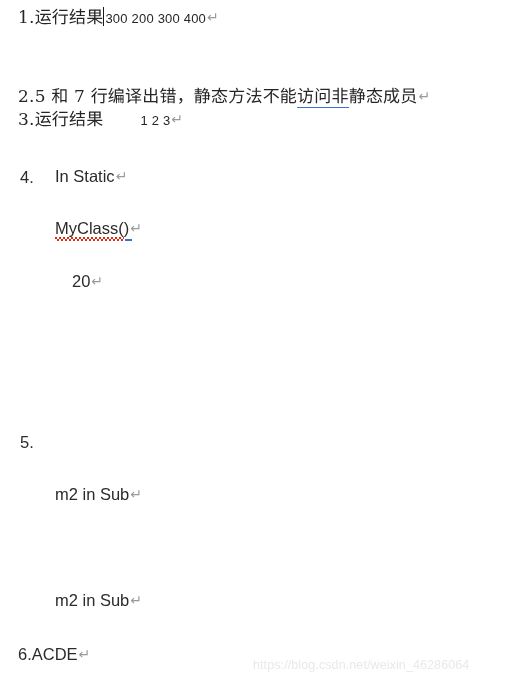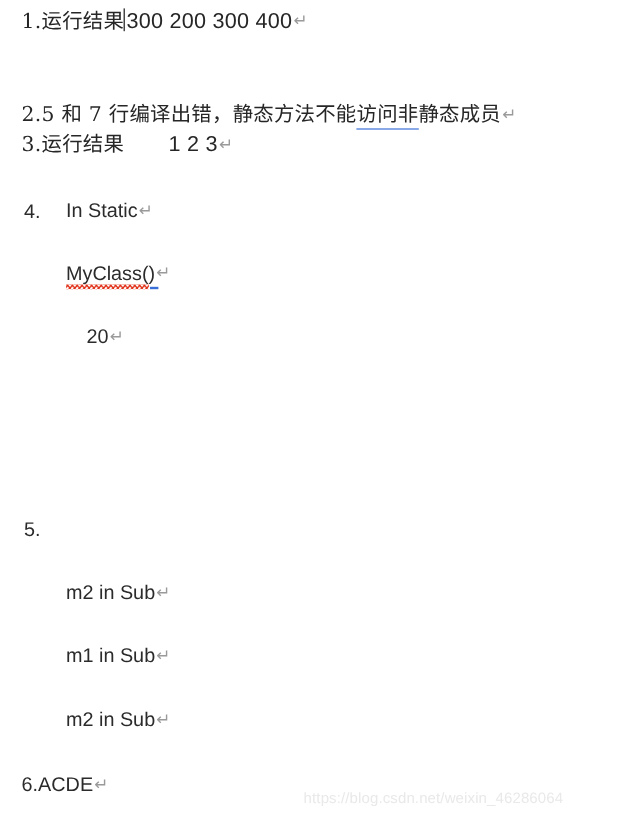--- a/index.html
+++ b/index.html
@@ -33,21 +33,21 @@
   }
 
   
   .cjk {
     font-family: "DejaVu Serif", "Liberation Serif", serif;
     font-size: 17px;
     letter-spacing: 0.2px;
   }
   .cjk .lat {
     font-family: "Liberation Sans", sans-serif;
-    font-size: 18px;
+    font-size: 13px;
   }
 
   
   .lat-para {
     font-family: "Liberation Sans", sans-serif;
     font-size: 16.5px;
     color: #2b2b2b;
   }
 
   
@@ -159,23 +159,20 @@
   </div>
 
 
 
   <div class="marker" style="top:433px; left:20px;">5.</div>
 
   <div class="para lat-para" style="top:486px; left:55px;">
     <span>m2 in Sub</span><span class="pilcrow">↵</span>
   </div>
 
-  <div class="para lat-para" style="top:539px; left:55px;">
-    <span>m1 in Sub</span><span class="pilcrow">↵</span>
-  </div>
 
   <div class="para lat-para" style="top:592px; left:55px;">
     <span>m2 in Sub</span><span class="pilcrow">↵</span>
   </div>
 
   <div class="para lat-para" style="top:646px; left:18px;">
     <span>6.</span><span>ACDE</span><span class="pilcrow">↵</span>
   </div>
 
   <div id="watermark" style="top:658px; left:253px;">https://blog.csdn.net/weixin_46286064</div>

